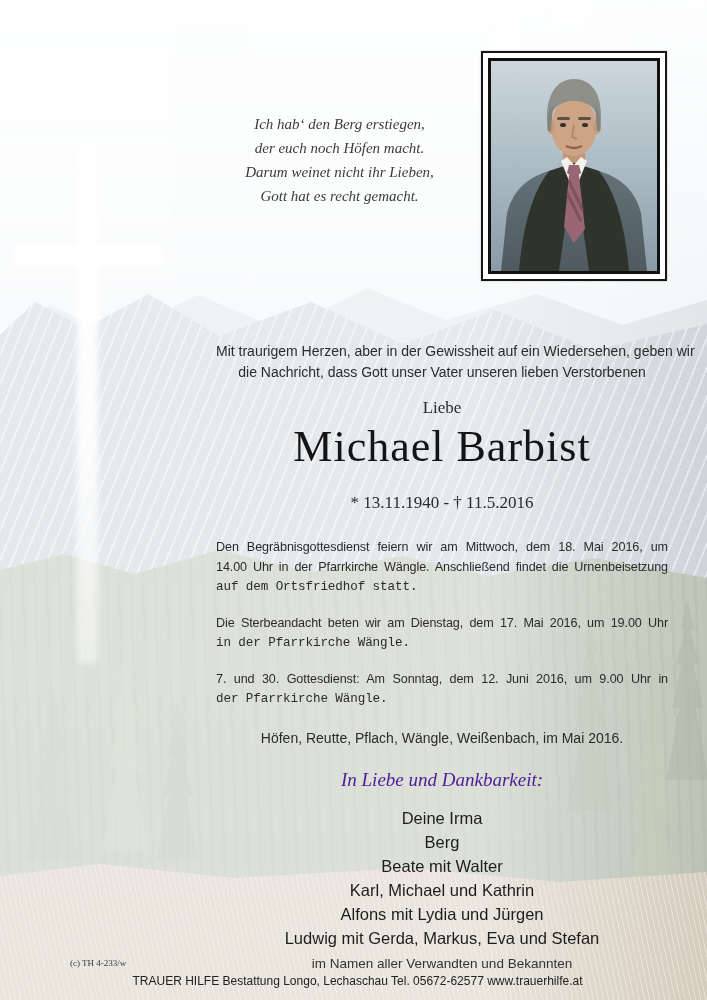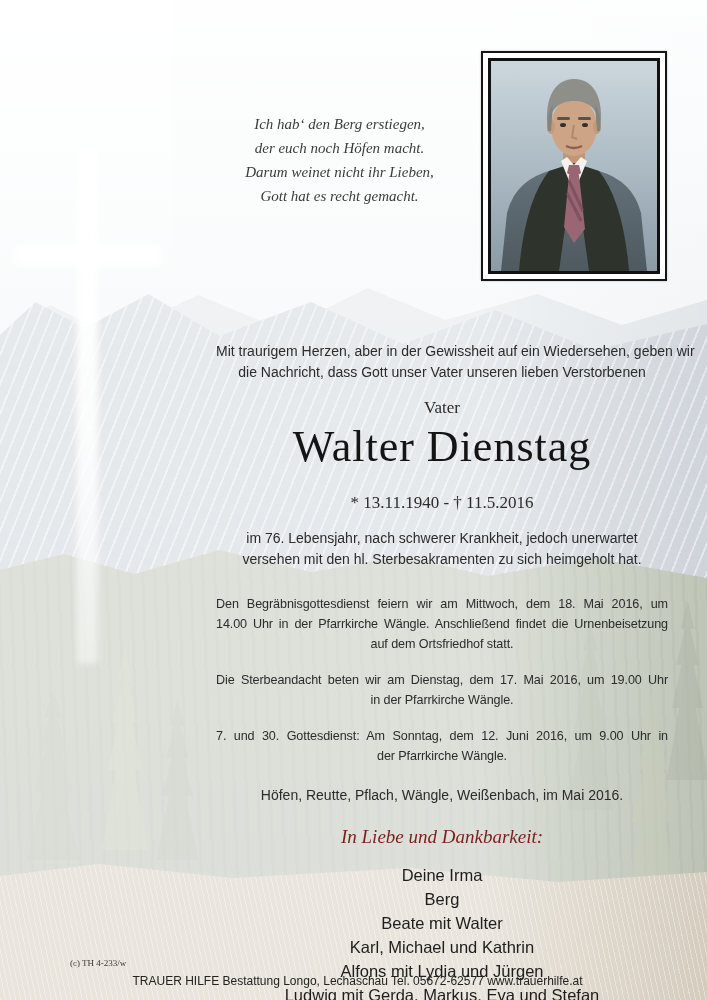--- a/index.html
+++ b/index.html
@@ -58,23 +58,23 @@
   .col{position:absolute;left:212px;top:341px;width:452px;}
   .center{text-align:center;}
   .intro-line{font-size:14px;line-height:21px;text-align:center;white-space:nowrap;}
   .salutation{margin-top:15px;font-family:"Liberation Serif",serif;font-size:17px;}
   .deceased{margin-top:3px;font-family:"Liberation Serif",serif;font-size:44px;letter-spacing:1px;color:#141414;}
   .dates{margin-top:21px;font-family:"Liberation Serif",serif;font-size:17px;}
   .cont-line{font-size:14px;line-height:21px;text-align:center;white-space:nowrap;}
   .cont{margin-top:15px;}
   .para{margin-top:16px;font-size:12.6px;letter-spacing:-0.1px;line-height:20px;}
   .para .jl{text-align:justify;text-align-last:justify;}
-  .para .ll{text-align:center;}
+  .para .ll{text-align:left;font-family:Liberation Mono, monospace;}
   .places{margin-top:21px;font-size:14px;}
-  .closing-head{margin-top:23px;font-family:"Liberation Serif",serif;font-style:italic;font-size:19px;color:#7f1d1d;}
+  .closing-head{margin-top:23px;font-family:"Liberation Serif",serif;font-style:italic;font-size:19px;color:#4c1d95;}
   .mourners{margin-top:15px;font-size:16.5px;line-height:24px;color:#1d1d1d;}
   .b{font-weight:normal;}
   .mourner-suffix{margin-top:2px;font-size:13.5px;color:#333;}
   .footer{position:absolute;left:0;right:0;bottom:12px;text-align:center;font-size:12px;color:#222;}
   .watermark{position:absolute;left:66px;top:958px;font-size:9px;color:#3a3a3a;font-family:"Liberation Serif",serif;}
 </style>
 </head>
 <body>
 
 <div class="page">
@@ -156,28 +156,24 @@
         </svg>
       </div>
     </div>
 
     <div class="col">
       <div>
         <div class="intro-line">Mit traurigem Herzen, aber in der Gewissheit auf ein Wiedersehen, geben wir</div>
         <div class="intro-line">die Nachricht, dass Gott unser Vater unseren lieben Verstorbenen</div>
       </div>
 
-      <div class="salutation center">Vater</div>
-      <div class="deceased center">Walter Dienstag</div>
+      <div class="salutation center">Liebe</div>
+      <div class="deceased center">Michael Barbist</div>
       <div class="dates center">* 13.11.1940 - † 11.5.2016</div>
 
-      <div class="cont">
-        <div class="cont-line">im 76. Lebensjahr, nach schwerer Krankheit, jedoch unerwartet</div>
-        <div class="cont-line">versehen mit den hl. Sterbesakramenten zu sich heimgeholt hat.</div>
-      </div>
 
       <div class="para" style="margin-top:24px;">
         <div class="jl">Den Begräbnisgottesdienst feiern wir am Mittwoch, dem 18. Mai 2016, um</div>
         <div class="jl">14.00 Uhr in der Pfarrkirche Wängle. Anschließend findet die Urnenbeisetzung</div>
         <div class="ll">auf dem Ortsfriedhof statt.</div>
       </div>
 
       <div class="para">
         <div class="jl">Die Sterbeandacht beten wir am Dienstag, dem 17. Mai 2016, um 19.00 Uhr</div>
         <div class="ll">in der Pfarrkirche Wängle.</div>

